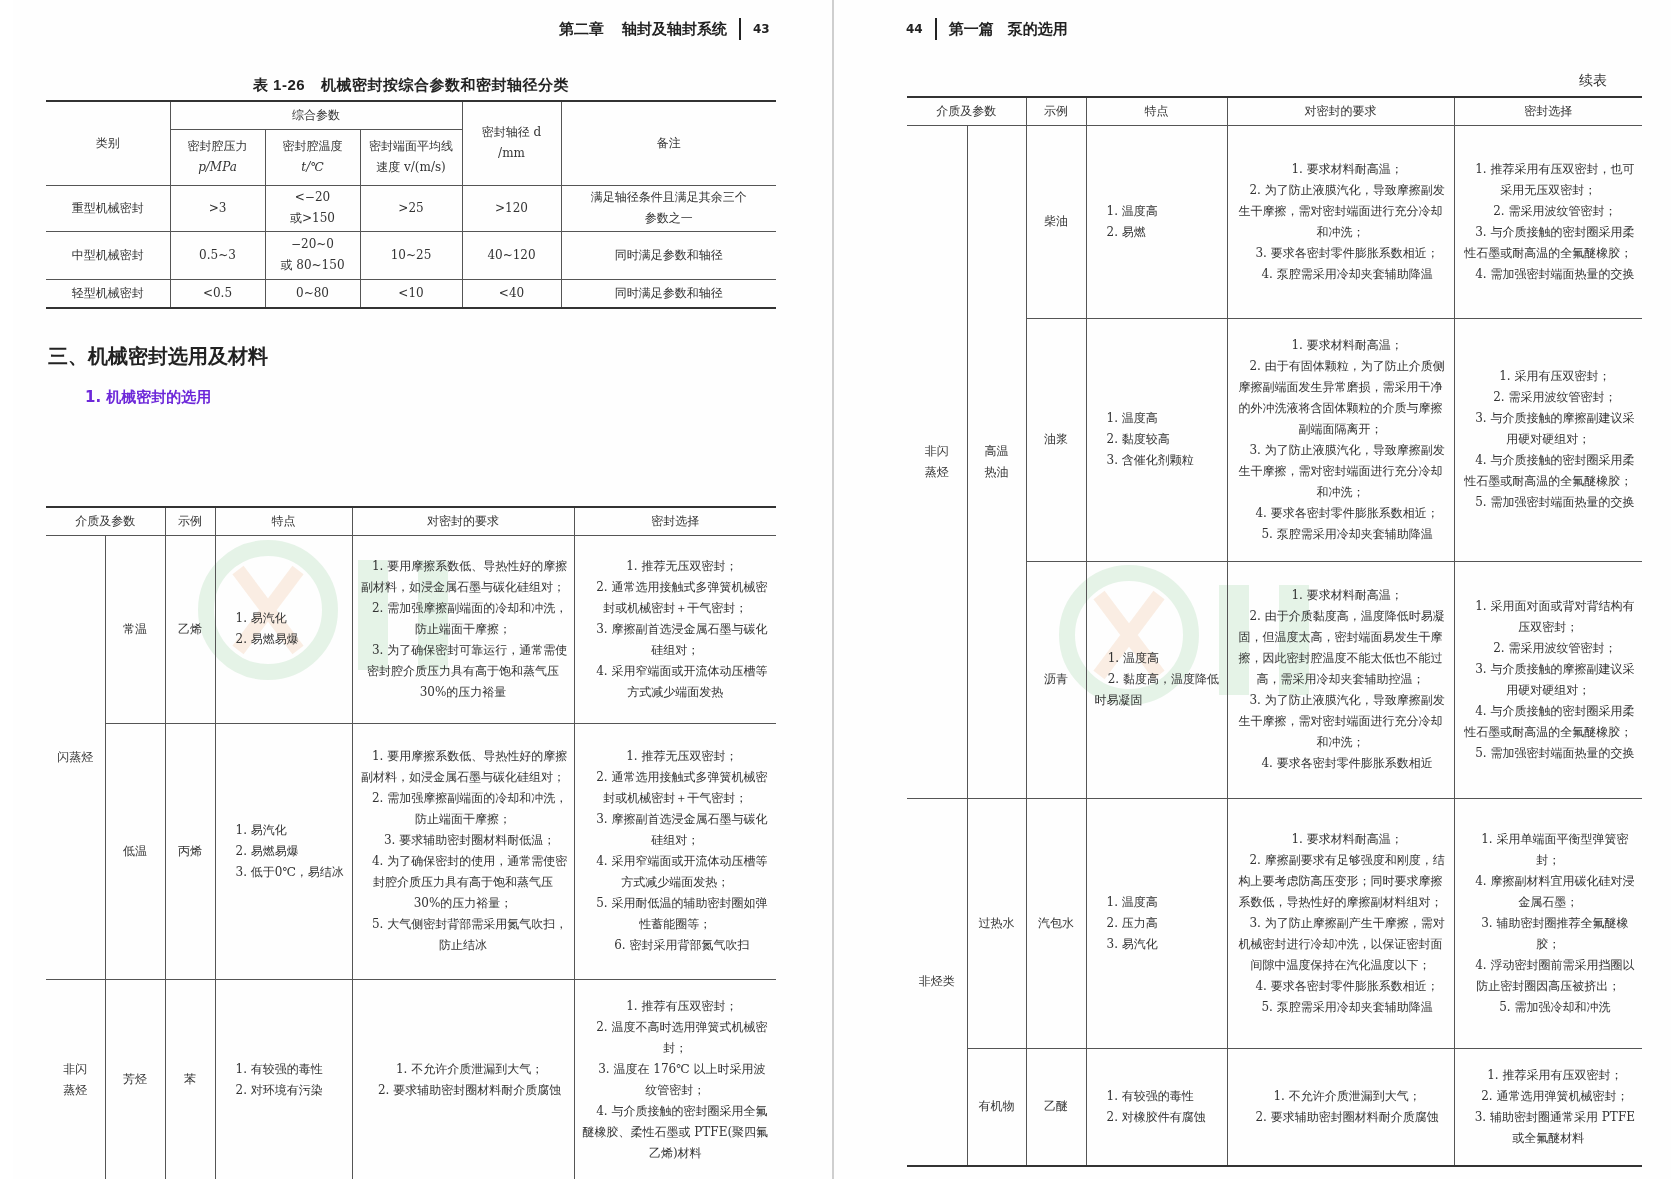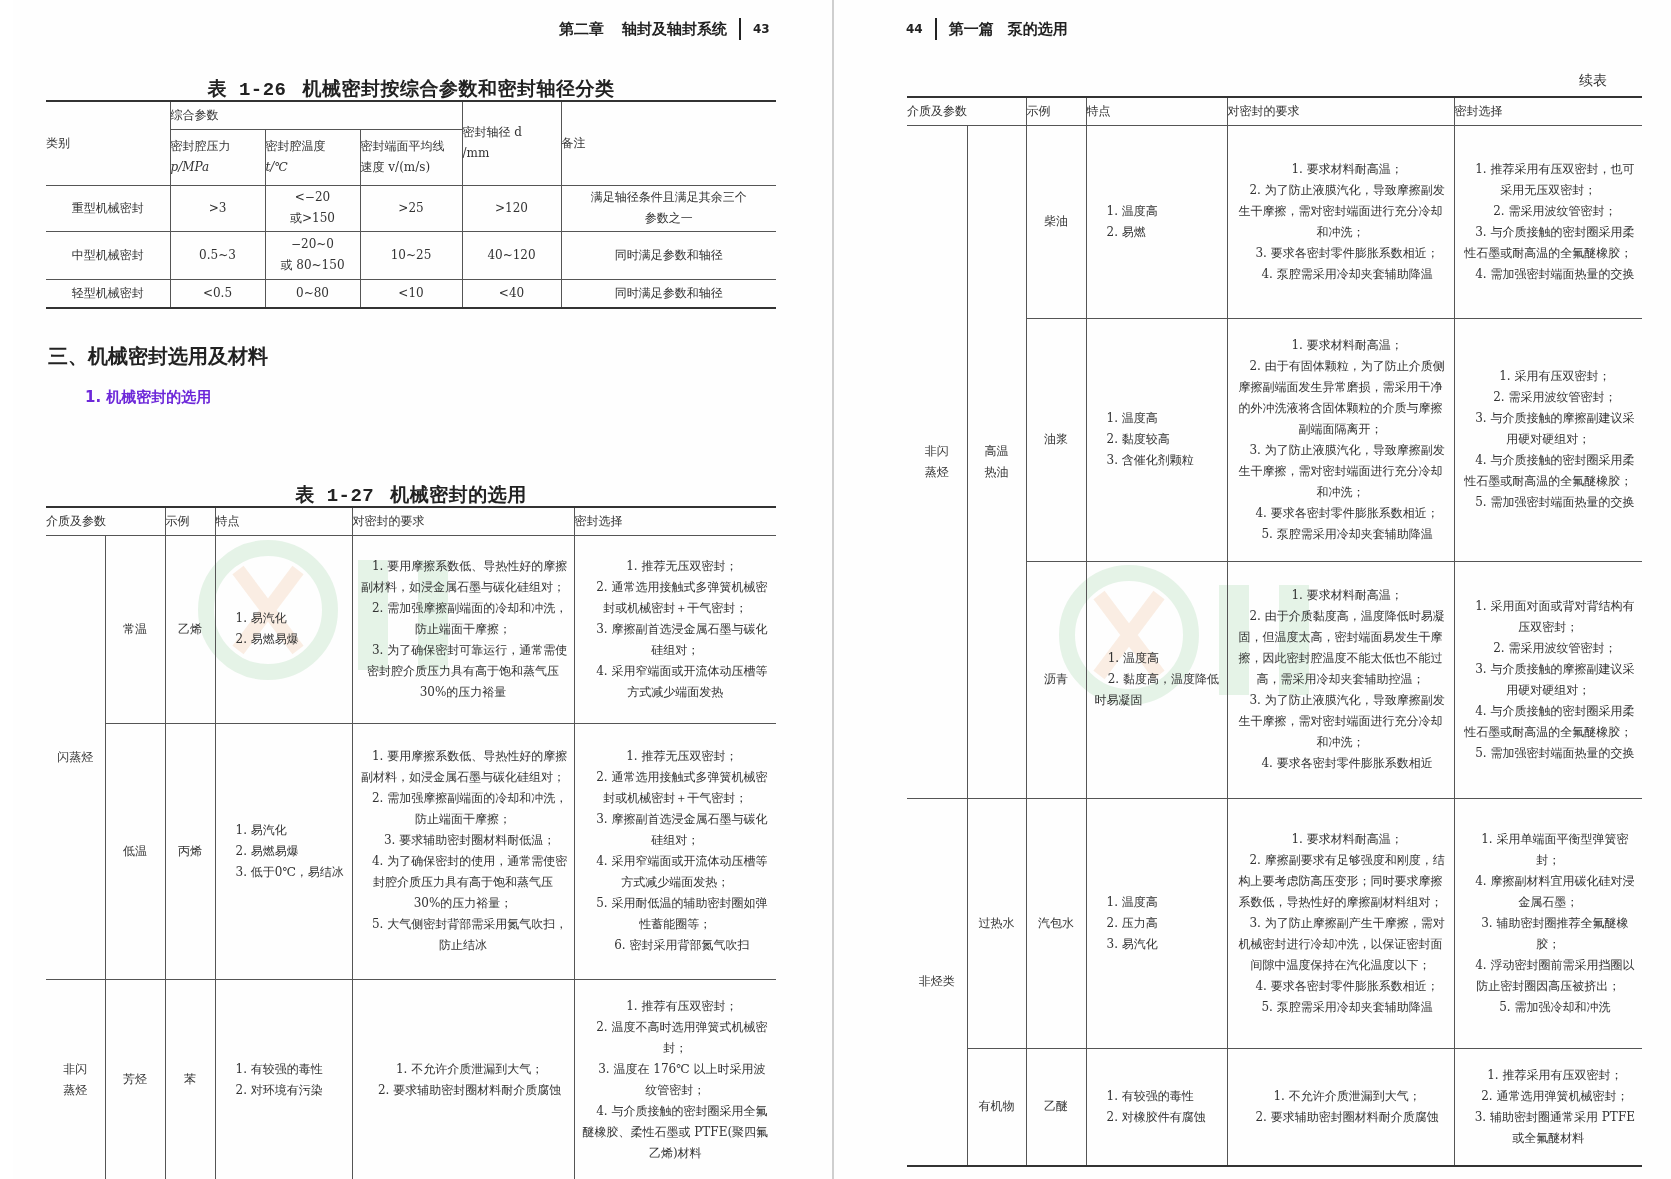--- a/index.html
+++ b/index.html
@@ -5,27 +5,27 @@
   * { box-sizing: border-box; margin: 0; padding: 0; }
   html, body { width: 1671px; height: 1179px; background: #ffffff; overflow: hidden; }
   body { position: relative; font-family: "DejaVu Serif", "Liberation Serif", serif; color: #2a2a2a; }
   .page { position: absolute; top: 0; height: 1179px; background: #fefefe; }
   .page-left { left: 13px; width: 832px; }
   .page-right { left: 834px; width: 837px; }
   .gutter { position: absolute; left: 832px; top: 0; width: 2px; height: 1179px; background: #cfcfcf; }
   .running-head { position: absolute; top: 18px; font-family: "DejaVu Sans", "Liberation Sans", sans-serif; font-weight: bold; font-size: 15px; color: #222; display: flex; align-items: center; }
   .running-head .bar { display: inline-block; width: 2px; height: 22px; background: #222; margin: 0 12px; }
   .running-head .pno { font-size: 12px; }
-  .caption { position: absolute; font-family: Liberation Mono, monospace; font-weight: bold; font-size: 19px; color: #222; text-align: center; letter-spacing: 0.5px; }
+  .caption { position: absolute; font-family: Liberation Sans, sans-serif; font-weight: bold; font-size: 15px; color: #222; text-align: center; letter-spacing: 0.5px; }
   .caption .num { margin-right: 16px; }
   table.doc { position: absolute; border-collapse: collapse; font-size: 12px; color: #333; border-top: 2px solid #333; border-bottom: 2px solid #333; }
   table.doc td, table.doc th { border: 1px solid #555; font-weight: normal; vertical-align: middle; line-height: 21px; }
   table.doc tr > :first-child { border-left: none; }
   table.doc tr > :last-child { border-right: none; }
-  table.doc th { text-align: left; height: 28px; color: #333; }
+  table.doc th { text-align: center; height: 28px; color: #333; }
   .c { text-align: center; }
   .txt { text-align: center; padding: 16px 6px; }
   .txt p { text-indent: 1.1em; margin: 0; }
   .feat { text-align: left; padding-left: 20px; }
   .h2 { position: absolute; left: 35px; top: 343px; font-family: "DejaVu Sans", "Liberation Sans", sans-serif; font-weight: bold; font-size: 20px; color: #222; }
   .h3 { position: absolute; left: 72px; top: 388px; font-family: "DejaVu Sans", "Liberation Sans", sans-serif; font-size: 15px; font-weight: bold; color: #6d28d9; }
   .para { position: absolute; left: 35px; top: 412px; width: 730px; font-size: 15px; line-height: 28px; color: #333; text-indent: 2em; }
   .cont { position: absolute; font-size: 14px; color: #333; }
   .wm { position: absolute; opacity: 0.12; pointer-events: none; }
 </style>
@@ -90,23 +90,20 @@
       <td class="c">&lt;10</td>
       <td class="c">&lt;40</td>
       <td class="c">同时满足参数和轴径</td>
     </tr>
   </tbody>
     </table>
 
   <div class="h2">三、机械密封选用及材料</div>
   <div class="h3">1. 机械密封的选用</div>
 
-  <div class="caption" style="left:33px; top:482px; width:730px;">
-    <span class="num">表 1-27</span><span>机械密封的选用</span>
-  </div>
 
   <svg class="wm" style="left:185px; top:530px;" width="300" height="160" viewBox="0 0 300 160">
     <circle cx="70" cy="80" r="62" fill="none" stroke="#3aa64a" stroke-width="16"></circle>
     <path d="M40 40 L100 120 M100 40 L40 120" stroke="#e07a2a" stroke-width="14"></path>
     <rect x="160" y="30" width="30" height="110" fill="#3aa64a"></rect>
     <rect x="220" y="30" width="30" height="110" fill="#3aa64a"></rect>
   </svg>
 
   <table class="doc" style="left:33px; top:506px; width:730px;">
     <colgroup>

